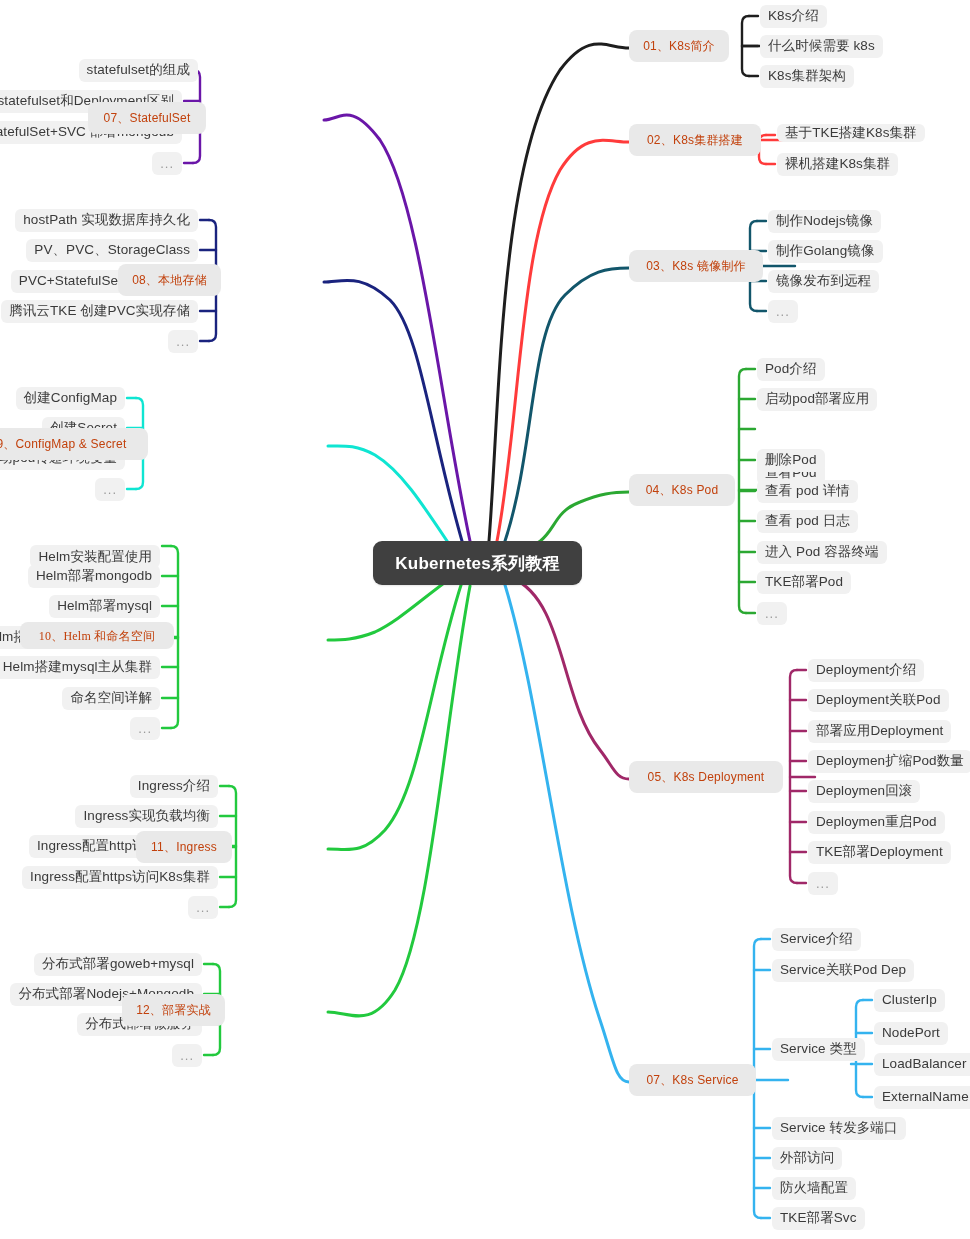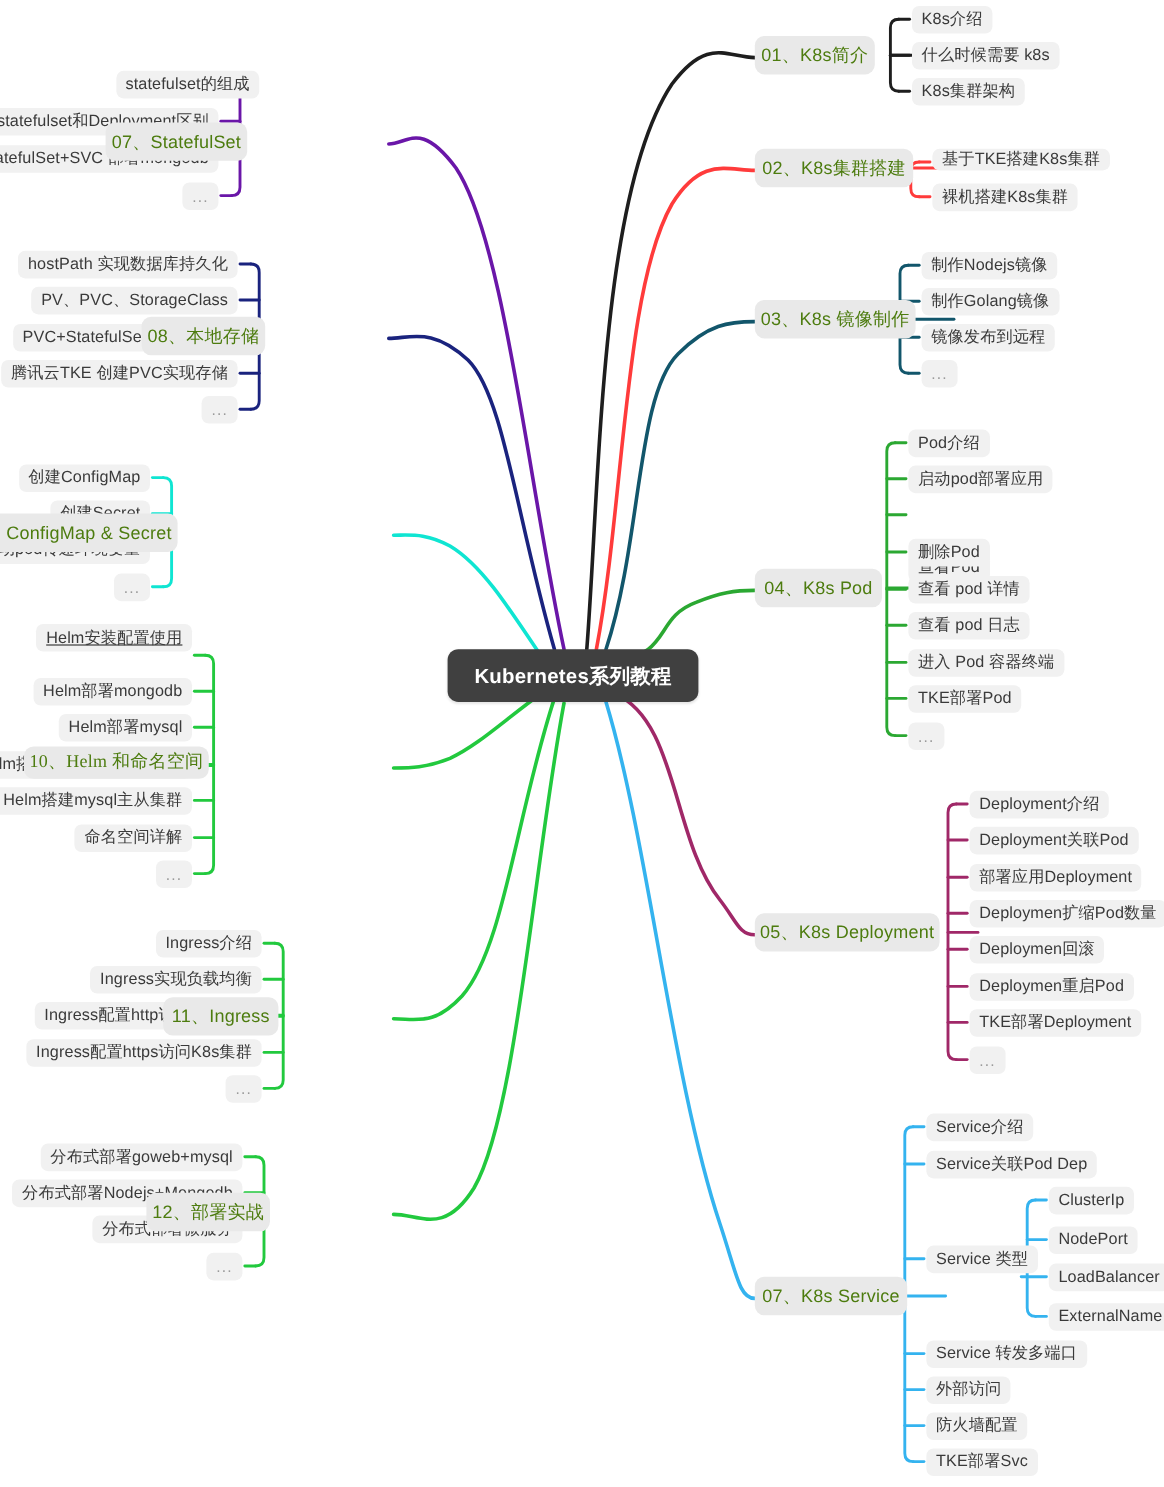--- a/index.html
+++ b/index.html
@@ -37,22 +37,22 @@
     border-radius:9px;
     padding:0 22px;
     height:44px;
     letter-spacing:.2px;
     z-index:6;
     box-shadow:0 1px 2px rgba(0,0,0,.10);
   }
   
   .topic{
     background:#E9E9E9;
-    color:#4d7c0f;
-    font-size:15px;
+    color:#c2410c;
+    font-size:12px;
     border-radius:8px;
     padding:0 4px;
     height:32px;
     z-index:5;
     letter-spacing:.2px;
   }
   
   .leaf{
     background:#F1F1F1;
     color:#3a3a3a;
@@ -217,37 +217,37 @@
       <div class="node leaf dots" style="top: 871.5px; height: 23px; left: 808px;">...</div>
       <div class="node topic" style="top: 1064px; height: 32px; left: 629px; width: 127px; justify-content: center;">07、K8s Service</div>
       <div class="node leaf" style="top: 927.5px; height: 23px; left: 772px;">Service介绍</div>
       <div class="node leaf" style="top: 958.5px; height: 23px; left: 772px;">Service关联Pod Dep</div>
       <div class="node leaf" style="top: 1037.5px; height: 23px; left: 772px;">Service 类型</div>
       <div class="node leaf" style="top: 1116.5px; height: 23px; left: 772px;">Service 转发多端口</div>
       <div class="node leaf" style="top: 1146.5px; height: 23px; left: 772px;">外部访问</div>
       <div class="node leaf" style="top: 1176.5px; height: 23px; left: 772px;">防火墙配置</div>
       <div class="node leaf" style="top: 1206.5px; height: 23px; left: 772px;">TKE部署Svc</div>
       <div class="node topic" style="top: 102px; height: 32px; left: 88px; width: 118px; justify-content: center;">07、StatefulSet</div>
-      <div class="node leaf" style="top: 58.5px; height: 23px; left: auto; right: 754px;">statefulset的组成</div>
+      <div class="node leaf" style="top: 58.5px; height: 23px; left: auto; right: 772px;">statefulset的组成</div>
       <div class="node leaf" style="top: 89.5px; height: 23px; left: auto; right: 788px;">statefulset和Deployment区别</div>
       <div class="node leaf" style="top: 120.5px; height: 23px; left: auto; right: 788px;">StatefulSet+SVC 部署mongodb</div>
       <div class="node leaf dots" style="top: 151.5px; height: 23px; left: auto; right: 788px;">...</div>
       <div class="node topic" style="top: 264px; height: 32px; left: 118px; width: 103px; justify-content: center;">08、本地存储</div>
       <div class="node leaf" style="top: 208.5px; height: 23px; left: auto; right: 772px;">hostPath 实现数据库持久化</div>
       <div class="node leaf" style="top: 238.5px; height: 23px; left: auto; right: 772px;">PV、PVC、StorageClass</div>
       <div class="node leaf" style="top: 269.5px; height: 23px; left: auto; right: 772px;">PVC+StatefulSet实现持久化</div>
       <div class="node leaf" style="top: 299.5px; height: 23px; left: auto; right: 772px;">腾讯云TKE 创建PVC实现存储</div>
       <div class="node leaf dots" style="top: 329.5px; height: 23px; left: auto; right: 772px;">...</div>
       <div class="node topic" style="top: 428px; height: 32px; left: -32px; width: 180px; justify-content: center;">09、ConfigMap &amp; Secret</div>
       <div class="node leaf" style="top: 386.5px; height: 23px; left: auto; right: 845px;">创建ConfigMap</div>
       <div class="node leaf" style="top: 416.5px; height: 23px; left: auto; right: 845px;">创建Secret</div>
       <div class="node leaf" style="top: 446.5px; height: 23px; left: auto; right: 845px;">启动pod传递环境变量</div>
       <div class="node leaf dots" style="top: 477.5px; height: 23px; left: auto; right: 845px;">...</div>
       <div class="node topic" style="top: 622px; height: 27px; left: 20px; width: 154px; justify-content: center; font-family: Liberation Serif, serif;">10、Helm 和命名空间</div>
-      <div class="node leaf" style="top: 520px; height: 23px; left: auto; right: 810px; text-decoration: underline;">Helm安装配置使用</div>
+      <div class="node leaf" style="top: 545px; height: 23px; left: auto; right: 810px;">Helm安装配置使用</div>
       <div class="node leaf" style="top: 564.5px; height: 23px; left: auto; right: 810px;">Helm部署mongodb</div>
       <div class="node leaf" style="top: 594.5px; height: 23px; left: auto; right: 810px;">Helm部署mysql</div>
       <div class="node leaf" style="top: 625.5px; height: 23px; left: auto; right: 810px;">Helm搭建Mongodb主从集群</div>
       <div class="node leaf" style="top: 655.5px; height: 23px; left: auto; right: 810px;">Helm搭建mysql主从集群</div>
       <div class="node leaf" style="top: 686.5px; height: 23px; left: auto; right: 810px;">命名空间详解</div>
       <div class="node leaf dots" style="top: 716.5px; height: 23px; left: auto; right: 810px;">...</div>
       <div class="node topic" style="top: 831px; height: 32px; left: 136px; width: 96px; justify-content: center;">11、Ingress</div>
       <div class="node leaf" style="top: 774.5px; height: 23px; left: auto; right: 752px;">Ingress介绍</div>
       <div class="node leaf" style="top: 804.5px; height: 23px; left: auto; right: 752px;">Ingress实现负载均衡</div>
       <div class="node leaf" style="top: 834.5px; height: 23px; left: auto; right: 752px;">Ingress配置http访问K8s集群</div>

